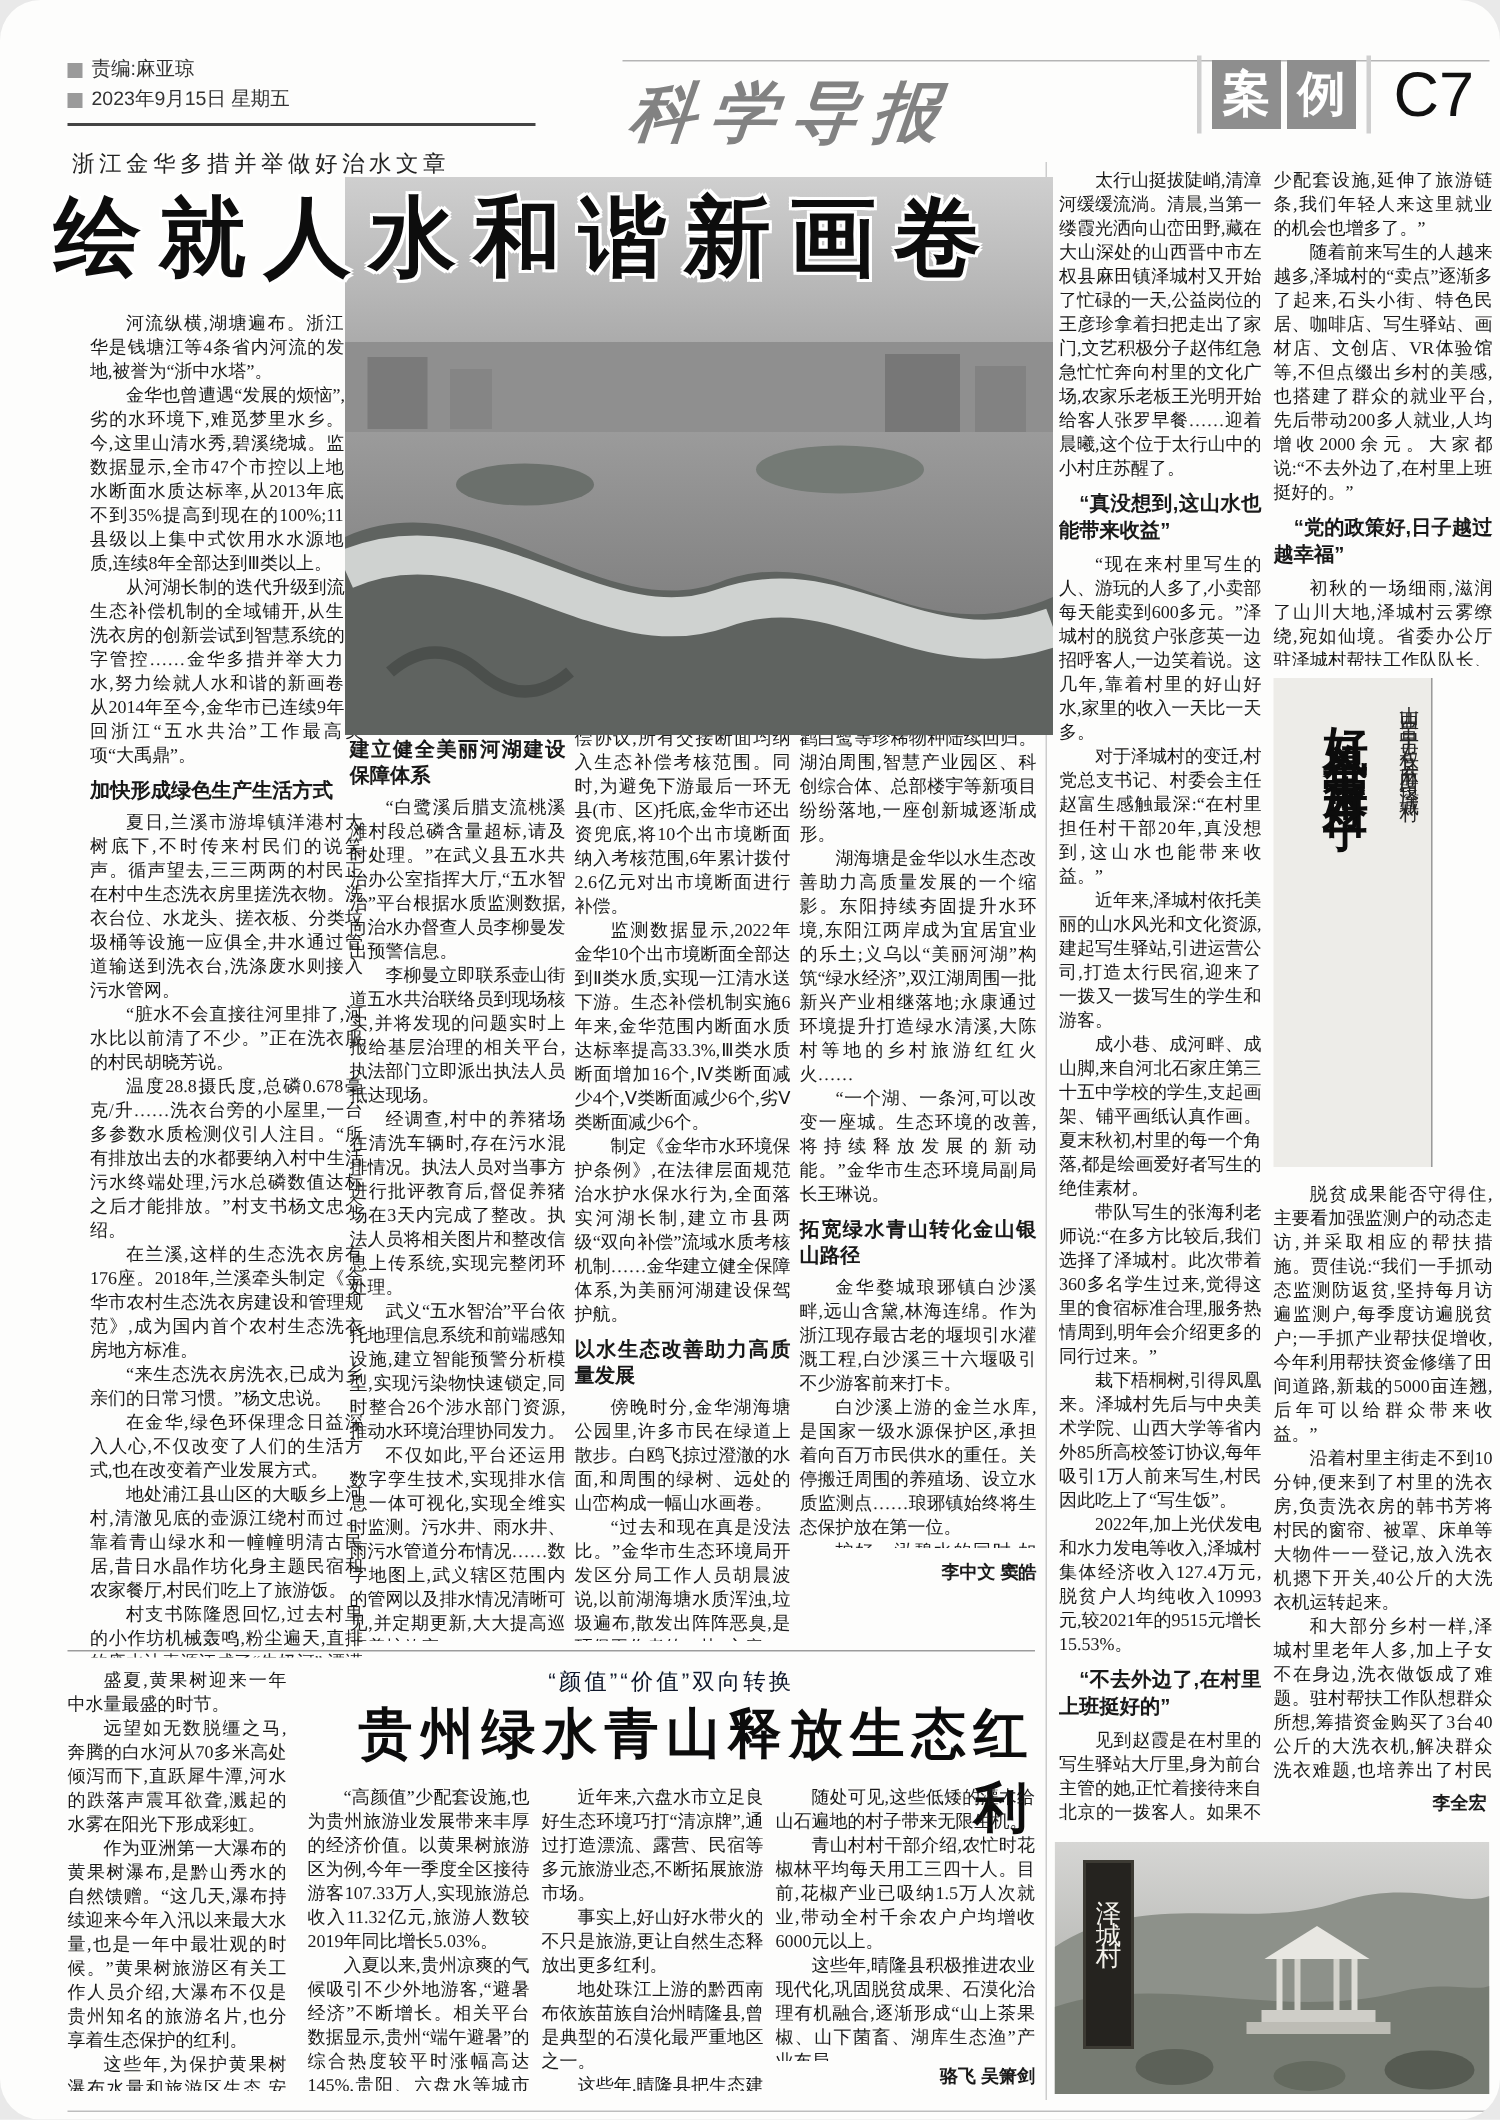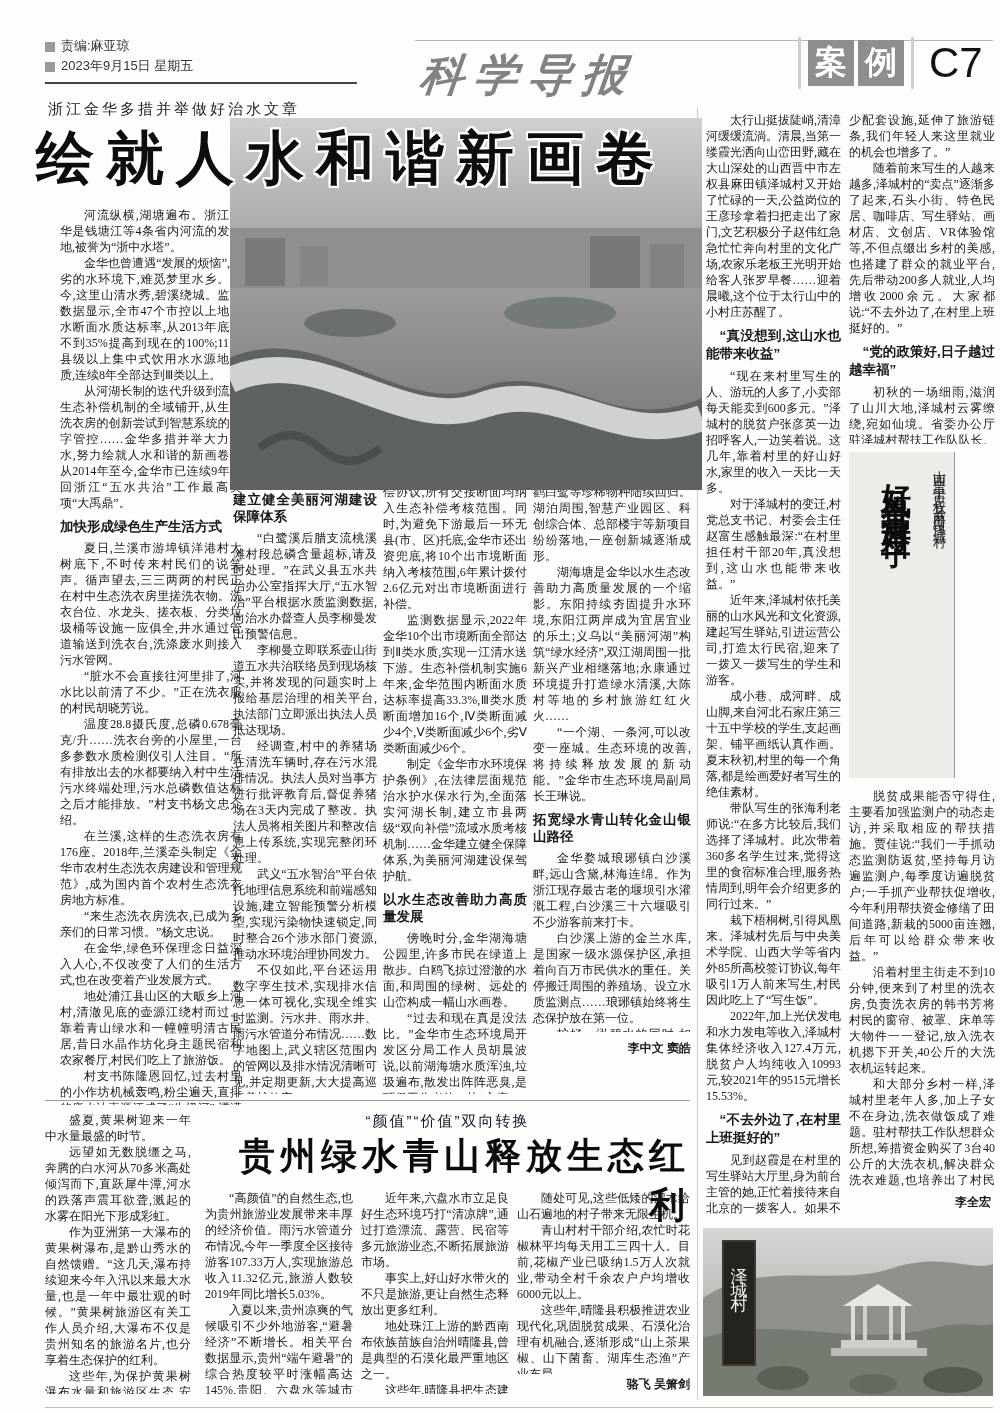--- a/index.html
+++ b/index.html
@@ -1,17 +1,17 @@
 <!DOCTYPE html>
 <html><head>
 <meta charset="utf-8">
 <style>
   html,body{margin:0;padding:0;background:#e9e9e9;}
   #page{position:relative;width:1000px;height:1413px;background:#fdfdfc;margin:0 auto;
-        font-family:"Liberation Serif",serif;color:#1a1a1a;overflow:hidden;}
+        font-family:"Liberation Serif",serif;color:#1a1a1a;overflow:hidden;border-radius:27px;}
   
   .ed-block{position:absolute;left:45px;top:36px;width:312px;font-family:"Liberation Sans",sans-serif;
             font-size:13px;color:#333;line-height:20px;}
   .ed-block .sq{display:inline-block;width:10px;height:10px;background:#9a9a9a;margin-right:6px;vertical-align:middle;}
   .ed-rule{position:absolute;left:45px;top:82px;width:312px;height:2px;background:#444;}
   .top-rule{position:absolute;left:415px;top:40px;width:578px;height:1px;background:#b5b5b5;}
   .masthead{position:absolute;left:420px;top:46px;font-size:44px;font-weight:bold;font-style:italic;
             color:#828282;letter-spacing:10px;font-family:"Liberation Serif",serif;transform:skewX(-6deg);}
   .badge-wrap{position:absolute;left:793px;top:36px;height:54px;display:flex;align-items:center;}
   .vbar{width:3px;height:52px;background:#cfcfcf;margin:0 5px;}
@@ -249,21 +249,21 @@
   <div class="col" style="left:45px;top:1112px;width:146px;height:282px;">
     <div>
         <p>盛夏,黄果树迎来一年中水量最盛的时节。</p>
         <p>远望如无数脱缰之马,奔腾的白水河从70多米高处倾泻而下,直跃犀牛潭,河水的跌落声震耳欲聋,溅起的水雾在阳光下形成彩虹。</p>
         <p>作为亚洲第一大瀑布的黄果树瀑布,是黔山秀水的自然馈赠。“这几天,瀑布持续迎来今年入汛以来最大水量,也是一年中最壮观的时候。”黄果树旅游区有关工作人员介绍,大瀑布不仅是贵州知名的旅游名片,也分享着生态保护的红利。</p>
         <p>这些年,为保护黄果树瀑布水量和旅游区生态,安顺市推进“绿色黄果树”行动:推进瀑布上游白水河流域生态保护,植树造林涵养水源;搬迁旅游区内的“半边街”,开展生态治理。</p>
       </div>
   </div>
   <div class="col" style="left:205px;top:1190px;width:148px;height:204px;">
     <div>
-        <p>“高颜值”的自然生态,也为贵州旅游业发展带来丰厚的经济价值。雨污水管道分布情况,今年一季度全区接待游客107.33万人,实现旅游总收入11.32亿元,旅游人数较2019年同比增长5.03%。</p>
+        <p>“高颜值”少配套设施,也为贵州旅游业发展带来丰厚的经济价值。以黄果树旅游区为例,今年一季度全区接待游客107.33万人,实现旅游总收入11.32亿元,旅游人数较2019年同比增长5.03%。</p>
         <p>入夏以来,贵州凉爽的气候吸引不少外地游客,“避暑经济”不断增长。相关平台数据显示,贵州“端午避暑”的综合热度较平时涨幅高达145%,贵阳、六盘水等城市凭借气候优势位居国内暑期热门目的地前列。</p>
       </div>
   </div>
   <div class="col" style="left:361px;top:1190px;width:148px;height:204px;">
     <div>
         <p>近年来,六盘水市立足良好生态环境巧打“清凉牌”,通过打造漂流、露营、民宿等多元旅游业态,不断拓展旅游市场。</p>
         <p>事实上,好山好水带火的不只是旅游,更让自然生态释放出更多红利。</p>
         <p>地处珠江上游的黔西南布依族苗族自治州晴隆县,曾是典型的石漠化最严重地区之一。</p>
         <p>这些年,晴隆县把生态建设摆在突出位置,青山村党支部书记刘胜明道出了缘由。全村大规模种植花椒,花椒根系发达、耐旱耐瘠,如今,曾经的石漠化山地一片片绿了起来,郁郁葱葱的花椒林</p>
       </div>

